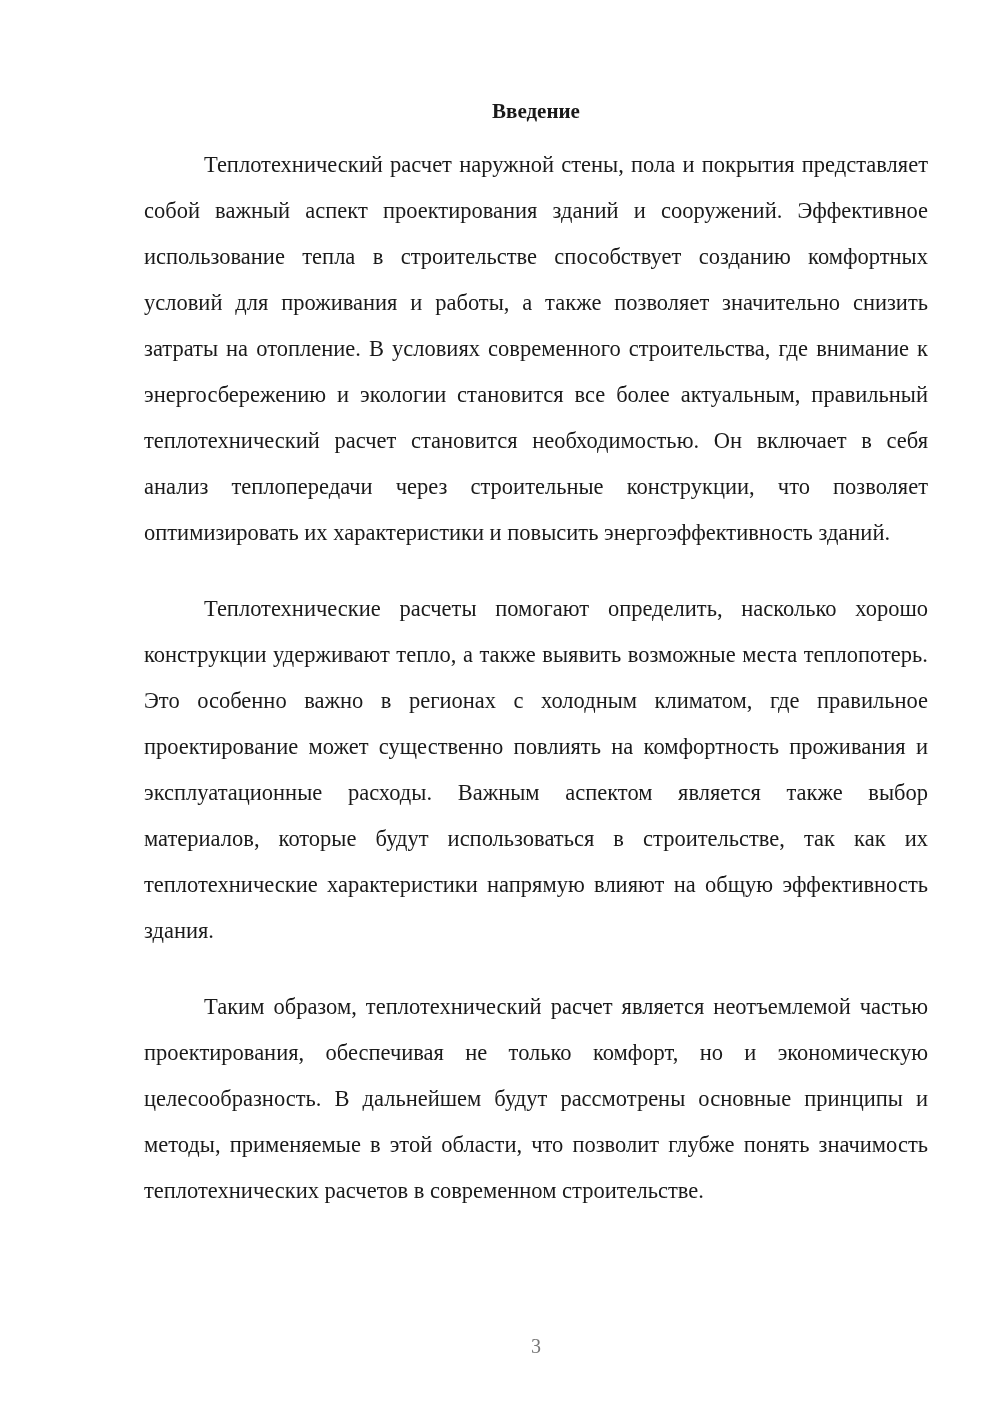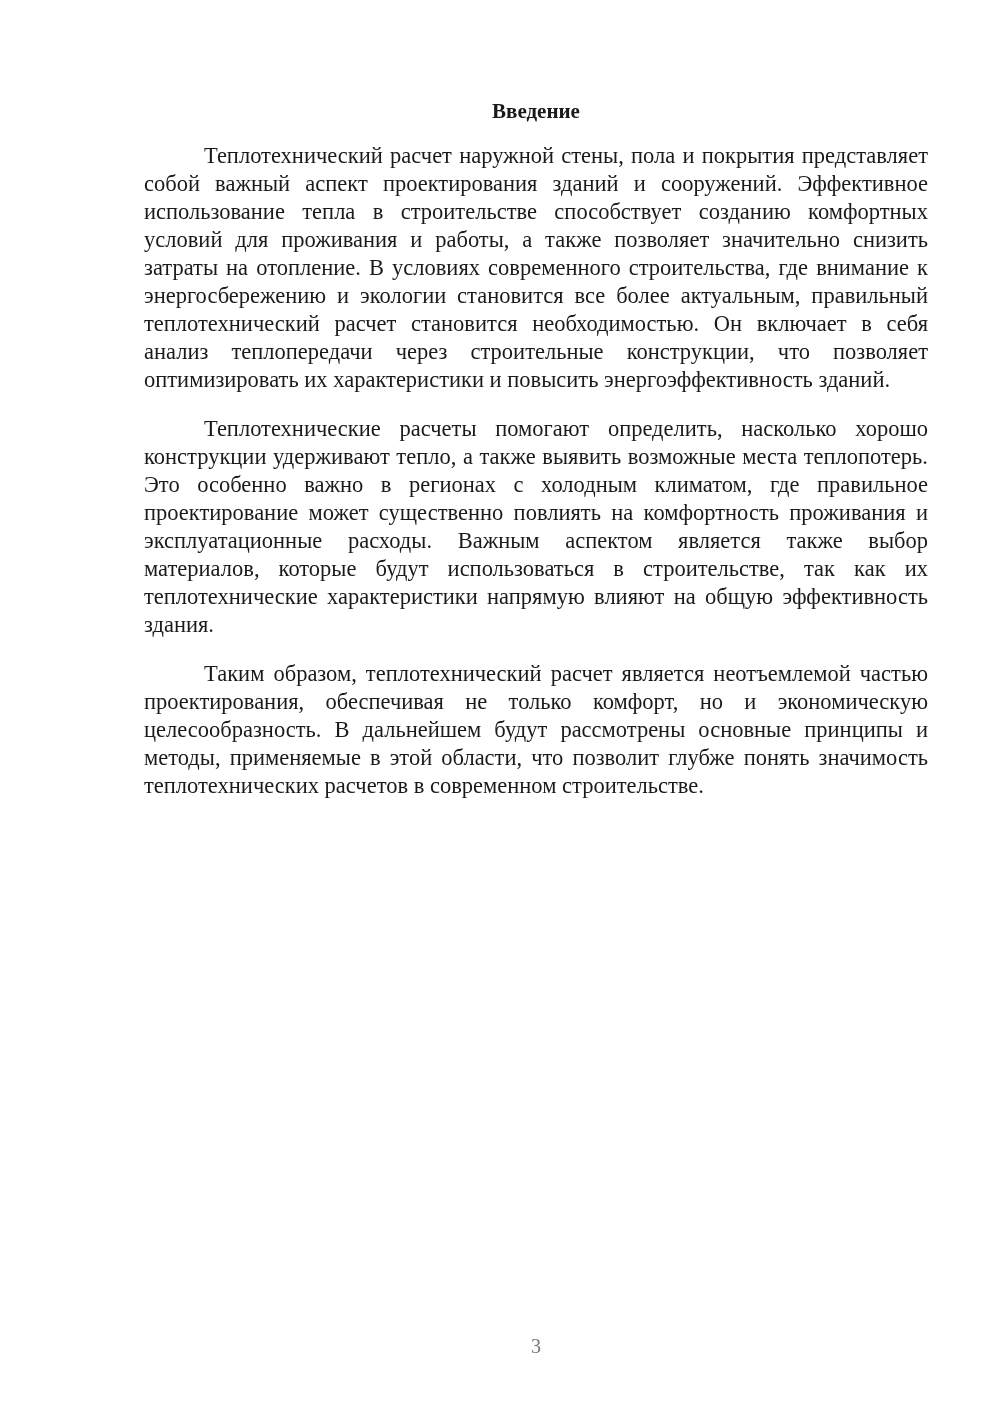--- a/index.html
+++ b/index.html
@@ -35,27 +35,27 @@
     }
     .body-text {
       position: absolute;
       left: 144px;
       width: 784px;
       top: 142px;
     }
     .para {
       margin: 0;
       font-size: 22.5px;
-      line-height: 28px;
+      line-height: 46px;
       text-align: justify;
       text-indent: 60px;
       hyphens: none;
     }
     .para + .para {
-      margin-top: 21px;
+      margin-top: 30px;
     }
     .page-number {
       position: absolute;
       left: 0;
       width: 1072px;
       top: 1335px;
       text-align: center;
       font-size: 20px;
       color: #777777;
     }

